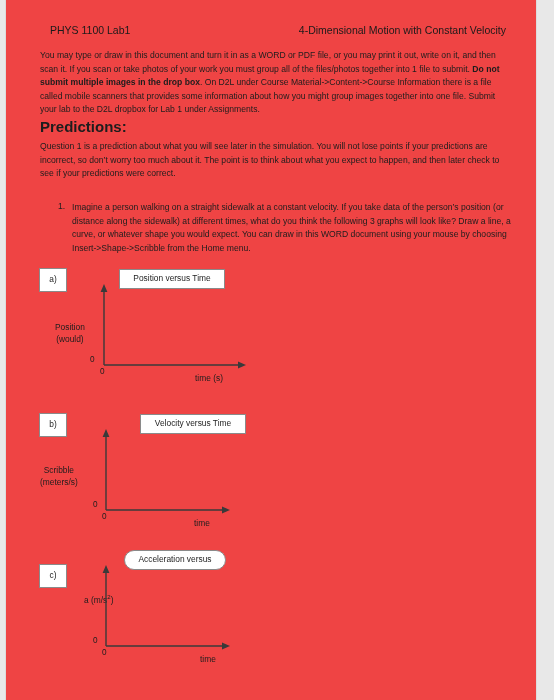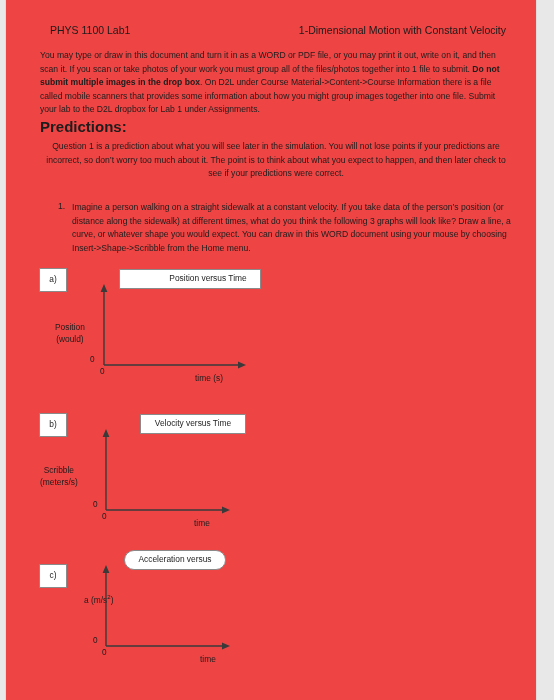--- a/index.html
+++ b/index.html
@@ -60,21 +60,21 @@
     width: 472px;
     font-size: 8.6px;
     line-height: 13.6px;
     color: #1d1d1d;
     text-align: left;
   }
   .para b { font-weight: bold; }
 
   .p-intro  { top: 49px; }
   .p-predhd { top: 120px; font-weight: bold; font-size: 15px; }
-  .p-pred   { top: 140px; text-align: center; }
+  .p-pred   { top: 140px; }
   .q-num {
     position: absolute;
     left: 22px;
     top: 201px;
     font-size: 8.6px;
     color: #1d1d1d;
   }
   .q-body {
     position: absolute;
     left: 36px;
@@ -139,35 +139,35 @@
   sup { font-size: 0.72em; vertical-align: super; line-height: 0; }
 </style>
 </head>
 <body>
 
 <div class="page">
   <div class="doc">
 
     <div class="header">
       <span class="left">PHYS 1100 Lab1</span>
-      <span class="right">1-Dimensional Motion with Constant Velocity</span>
+      <span class="right">4-Dimensional Motion with Constant Velocity</span>
     </div>
 
     <div class="para p-intro"><span>You may type or draw in this document and turn it in as a WORD or PDF file, or you may print it out, write on it, and then scan it.  If you scan or take photos of your work you must group all of the files/photos together into 1 file to submit.  </span><b>Do not submit multiple images in the drop box</b><span>.  On D2L under Course Material-&gt;Content-&gt;Course Information there is a file called mobile scanners that provides some information about how you might group images together into one file.  Submit your lab to the D2L dropbox for Lab 1 under Assignments.</span></div>
 
     <div class="para p-predhd">Predictions:</div>
     <div class="para p-pred">Question 1 is a prediction about what you will see later in the simulation.  You will not lose points if your predictions are incorrect, so don’t worry too much about it.  The point is to think about what you expect to happen, and then later check to see if your predictions were correct.</div>
 
     <div class="q-num">1.</div>
     <div class="q-body">Imagine a person walking on a straight sidewalk at a constant velocity.  If you take data of the person’s position (or distance along the sidewalk) at different times, what do you think the following 3 graphs will look like?  Draw a line, a curve, or whatever shape you would expect.  You can draw in this WORD document using your mouse by choosing Insert-&gt;Shape-&gt;Scribble  from the Home menu.</div>
 
     <div class="graph-block" style="top:262px;height:135px;">
       <div class="tag-box" style="left:3px; top:6px;">a)</div>
 
-      <div class="title-box" style="left:83px; top:7px; width:104px;padding-left:36px;">Position versus Time</div>
+      <div class="title-box" style="left:83px; top:7px; width:104px;">Position versus Time</div>
 
       <div class="ylabel" style="left:19px; top:60px;">
         <div>Position</div>
         <div>(would)</div>
       </div>
 
       <svg class="axes" style="left:60px; top:20px;" width="160" height="95" viewBox="0 0 160 95">
         <line x1="8" y1="8" x2="8" y2="83" stroke="#3a3a3a" stroke-width="1.4"></line>
         <polygon points="8,2 4.6,10 11.4,10" fill="#3a3a3a"></polygon>
         <line x1="8" y1="83" x2="144" y2="83" stroke="#3a3a3a" stroke-width="1.4"></line>

